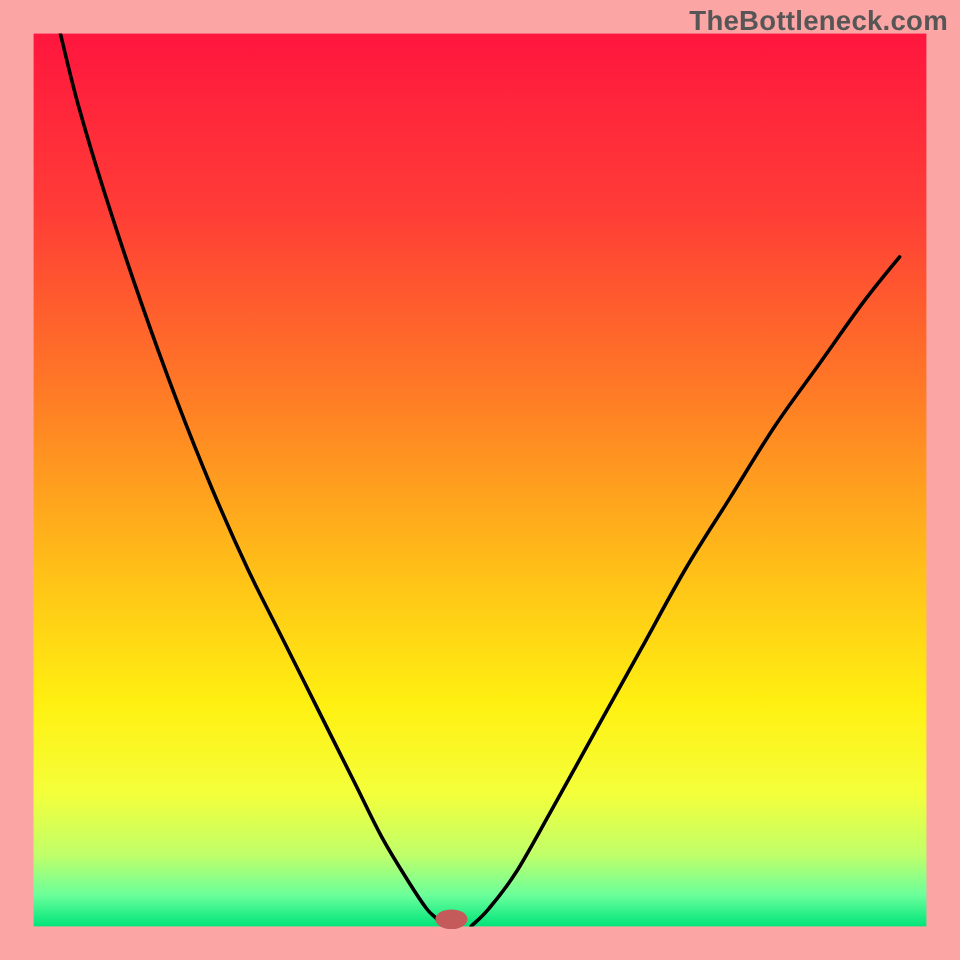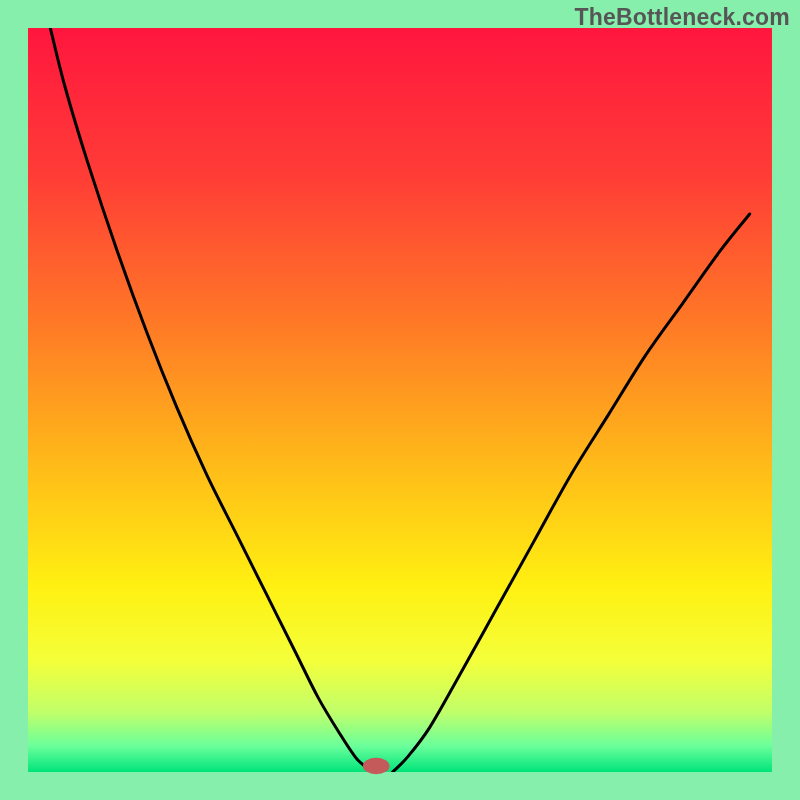--- a/index.html
+++ b/index.html
@@ -8,21 +8,21 @@
     width: 800px;
     height: 800px;
     background: #000;
     font-family: Arial, Helvetica, sans-serif;
     overflow: hidden;
   }
   .chart-frame {
     position: relative;
     width: 800px;
     height: 800px;
-    background: #86efac;
+    background: #fca5a5;
   }
   .watermark {
     position: absolute;
     top: 4px;
     right: 10px;
     color: #565656;
     font-size: 23px;
     font-weight: 600;
     letter-spacing: 0.2px;
     user-select: none;

